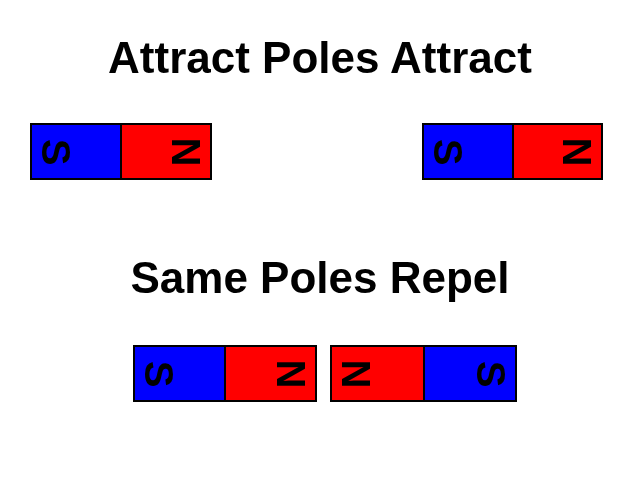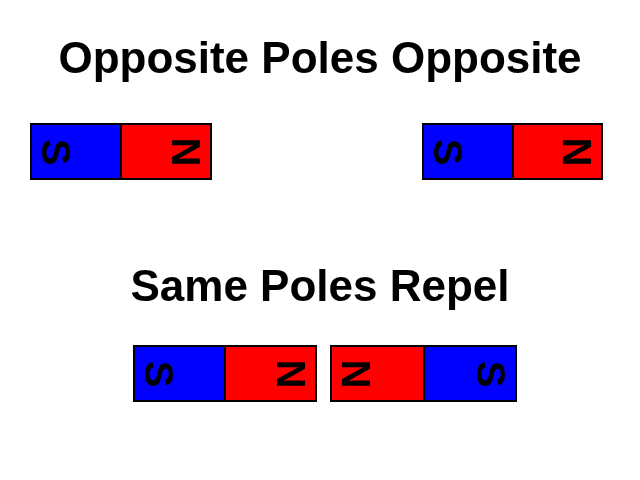--- a/index.html
+++ b/index.html
@@ -23,21 +23,21 @@
     position: absolute;
     left: 0;
     width: 640px;
     text-align: center;
     font-size: 44px;
     font-weight: bold;
     line-height: 1;
     letter-spacing: 0px;
   }
   .title-attract { top: 36px; }
-  .title-repel  { top: 264px; }
+  .title-repel  { top: 256px; }
 
   .magnet {
     position: absolute;
     height: 57px;
     display: flex;
     border: 2px solid #000;
     box-sizing: border-box;
   }
   .magnet-a { left: 30px;  top: 123px; width: 182px; }
   .magnet-b { left: 422px; top: 123px; width: 181px; }
@@ -70,21 +70,21 @@
     line-height: 1;
     color: #000;
     transform: rotate(90deg);
   }
 </style>
 </head>
 <body style="background-color: rgb(255, 255, 255);">
 
 <div class="slide">
 
-  <div class="section-title title-attract">Opposite Poles Opposite</div>
+  <div class="section-title title-attract">Attract Poles Attract</div>
 
   <div class="magnet magnet-a">
     <div class="half" style="background-color: rgb(0, 0, 255);">
       <div class="pole pole-outer-left">
         <span>S</span>
       </div>
     </div>
     <div class="half" style="background-color: rgb(255, 0, 0);">
       <div class="pole pole-outer-right">
         <span>N</span>

